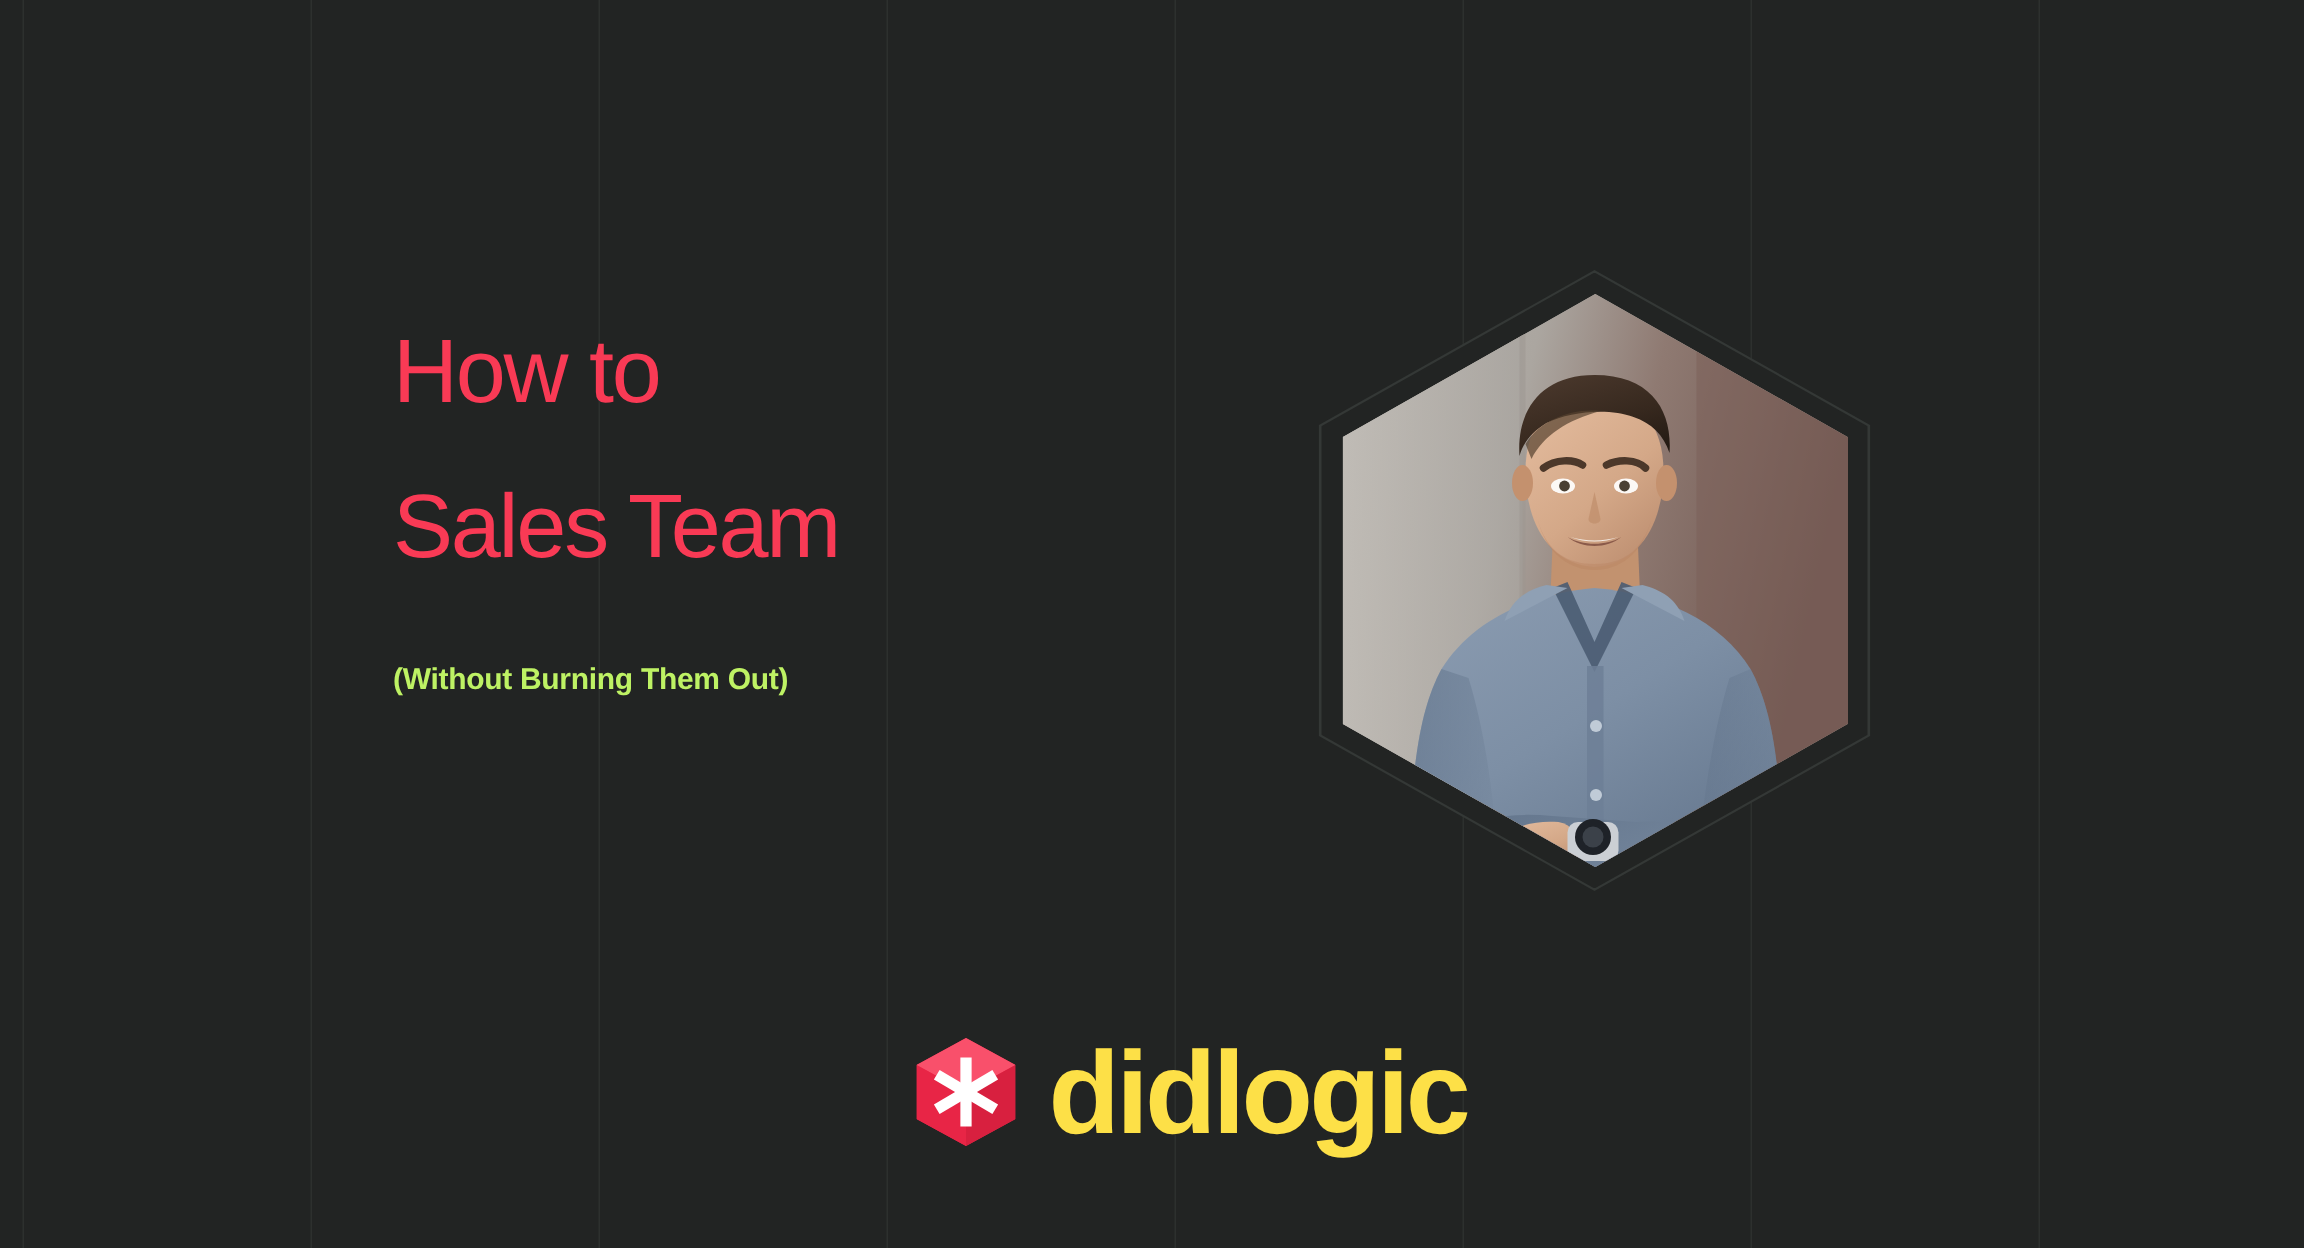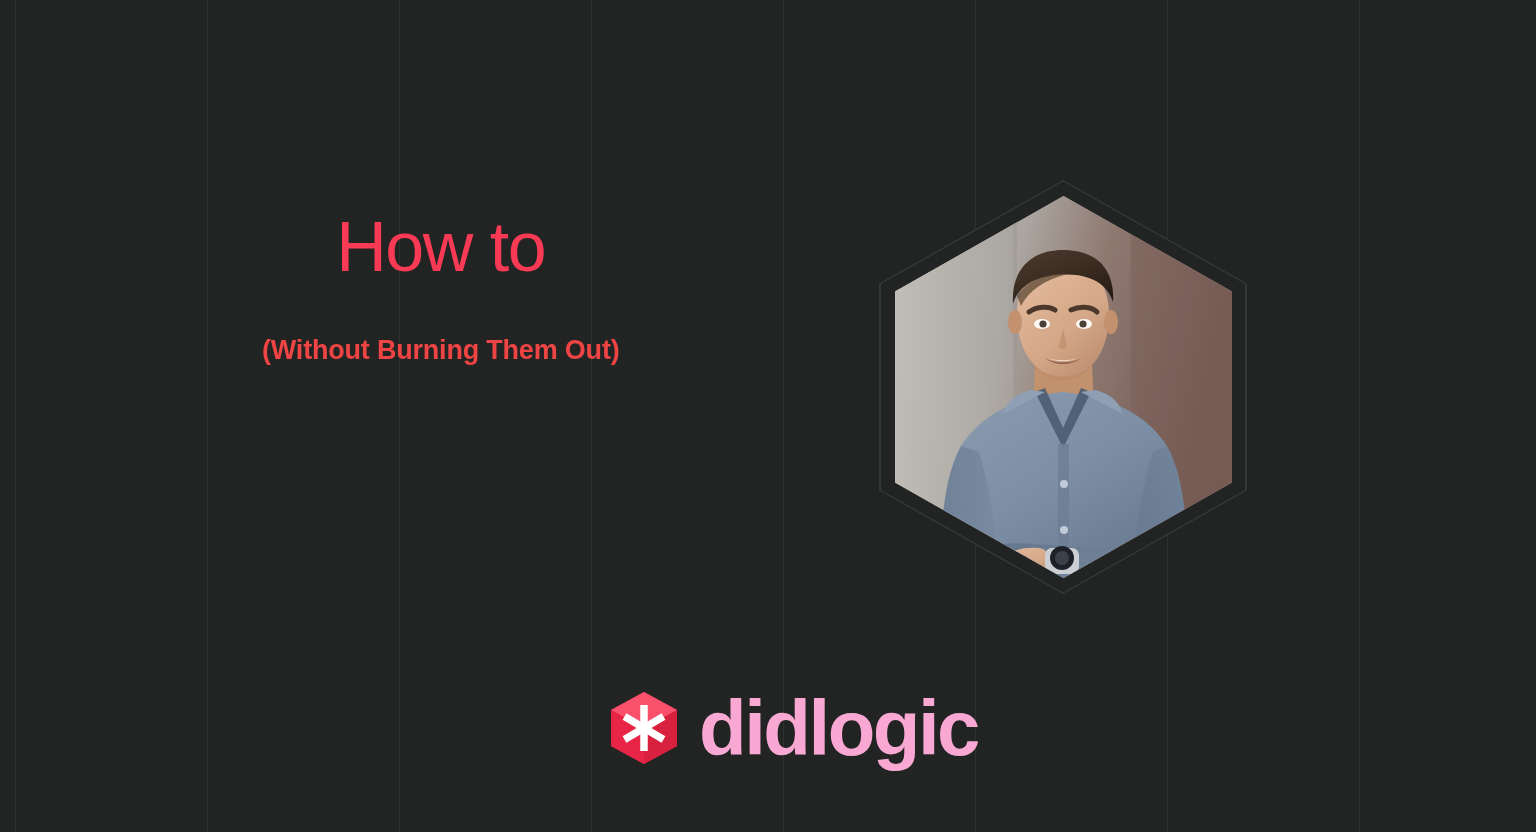--- a/index.html
+++ b/index.html
@@ -36,33 +36,32 @@
   .headline-block {
     position: absolute;
     left: 262px;
     top: 196px;
     z-index: 5;
   }
   .headline {
     margin: 0;
     color: #f93a55;
     font-family: "Liberation Sans", sans-serif;
-    font-size: 70px;
+    font-size: 60px;
     font-weight: 400;
     line-height: 103px;
     letter-spacing: -1.5px;
     white-space: nowrap;
-    text-align: center;
   }
   .subtitle {
     margin: 0;
     padding-top: 32px;
-    color: #ef4444;
-    font-family: "Liberation Sans", sans-serif;
-    font-size: 27px;
+    color: #bef264;
+    font-family: "Liberation Sans", sans-serif;
+    font-size: 20px;
     font-weight: 700;
     letter-spacing: -0.2px;
     line-height: 38px;
     white-space: nowrap;
   }
 
   
   .portrait-wrap {
     position: absolute;
     left: 879px;
@@ -104,21 +103,21 @@
     position: absolute;
     left: 611px;
     top: 692px;
     display: flex;
     align-items: center;
     gap: 22px;
     z-index: 6;
   }
   .brand-mark { width: 66px; height: 72px; display: block; }
   .brand-word {
-    color: #f9a8d4;
+    color: #fde047;
     font-family: "Liberation Sans", sans-serif;
     font-size: 78px;
     font-weight: 700;
     letter-spacing: -2.5px;
     line-height: 72px;
     white-space: nowrap;
   }
 </style>
 </head>
 <body>
@@ -131,20 +130,21 @@
     <div class="grid-line" style="left:399px"></div>
     <div class="grid-line" style="left:591px"></div>
     <div class="grid-line" style="left:783px"></div>
     <div class="grid-line" style="left:975px"></div>
     <div class="grid-line" style="left:1167px"></div>
     <div class="grid-line" style="left:1359px"></div>
   </div>
 
   <div class="headline-block">
     <h1 class="headline">How to</h1>
+    <h1 class="headline">Sales Team</h1>
     <p class="subtitle">(Without Burning Them Out)</p>
   </div>
 
   <div class="portrait-wrap">
     <div class="hex-ring"></div>
     <div class="hex-photo">
       <svg viewBox="0 0 337 382" preserveAspectRatio="xMidYMid slice" aria-hidden="true">
         <defs>
           <linearGradient id="backdropGrad" x1="0" y1="0" x2="1" y2="0.25">
             <stop offset="0%" stop-color="#b8b4ae"></stop>

